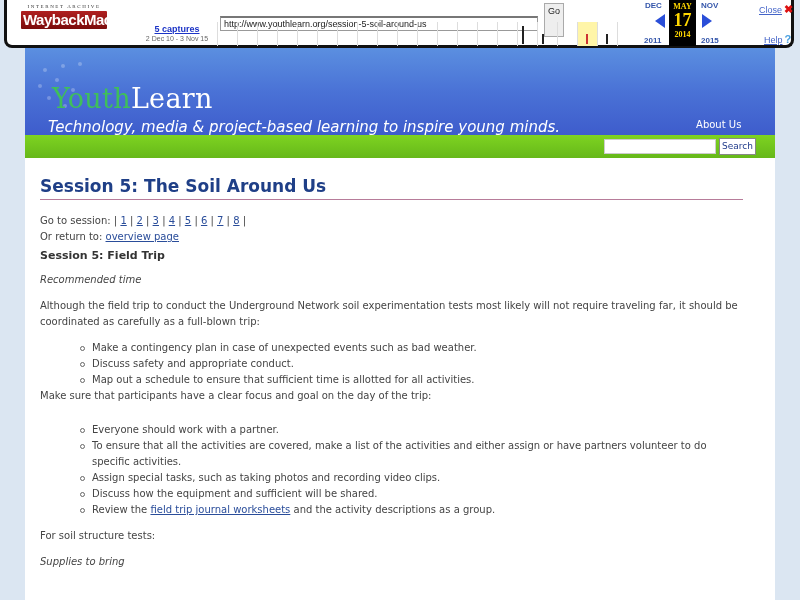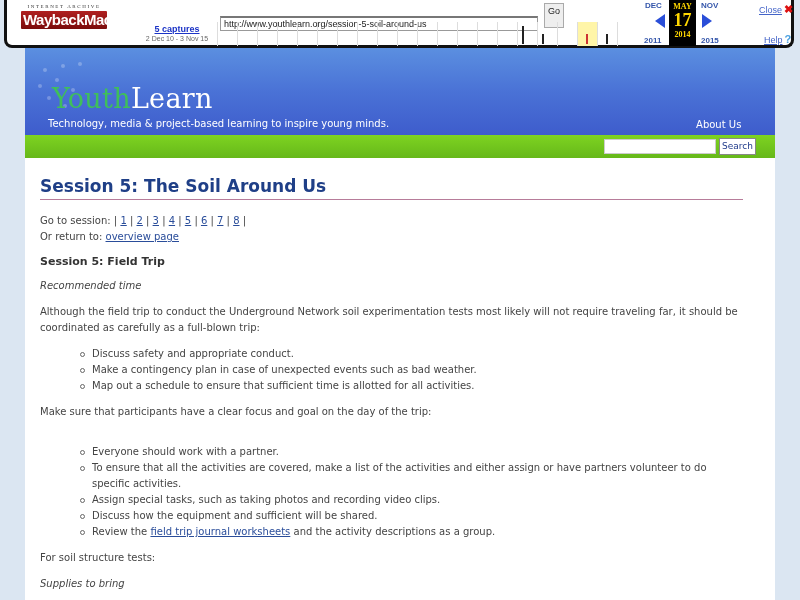--- a/index.html
+++ b/index.html
@@ -8,21 +8,21 @@
 
   
   .wb { position: absolute; left: 4px; top: 0; width: 790px; height: 48px; background: #fff;
         border: 3px solid #111; border-top: none; border-radius: 0 0 8px 8px; z-index: 5; }
   .wb-logo { position: absolute; left: 14px; top: 4px; width: 86px; height: 34px; }
   .wb-logo .ia { font-family: "Liberation Serif", serif; font-size: 5px; letter-spacing: 1.6px; color: #333; display:block; text-align:center; }
   .wb-logo .wm { display:block; margin-top:2px; font-family: "Liberation Sans", sans-serif; font-weight: bold; font-size: 15px;
                  letter-spacing: -0.5px; color: #fff; background: linear-gradient(#b02020,#7a0c0c); padding: 1px 2px; text-align:center; line-height:16px; border-radius:1px; }
   .wb-url { position: absolute; left: 213px; top: 16px; width: 318px; height: 15px; border: 1px solid #999; border-top: 2px solid #777;
             font-family: "Liberation Sans", sans-serif; font-size: 9px; color: #222; padding: 1px 3px; background:#fff; }
-  .wb-go { position: absolute; left: 537px; top: 3px; width: 20px; height: 25px; border: 1px solid #aaa; background: #eee;
+  .wb-go { position: absolute; left: 537px; top: 3px; width: 20px; height: 34px; border: 1px solid #aaa; background: #eee;
            font-family: "Liberation Sans", sans-serif; font-size: 9px; color: #222; text-align:center; line-height: 15px; }
   .wb-captures { position: absolute; left: 134px; top: 24px; width: 72px; text-align: center; font-family: "Liberation Sans", sans-serif; }
   .wb-captures a { font-size: 9px; color: #1b33c6; text-decoration: underline; font-weight: bold; display:block; }
   .wb-captures span { font-size: 7px; color: #666; display:block; margin-top:1px; }
   .wb-timeline { position: absolute; left: 210px; top: 22px; width: 420px; height: 24px; display:flex; }
   .wb-timeline .cell { flex:1; border-left: 1px solid #ddd; position:relative; }
   .wb-timeline .cell.cur { background: #fff5a8; }
   .wb-timeline .tick { position:absolute; bottom: 2px; width: 2px; background:#222; }
   .wb-timeline .tick.red { background:#c33; }
   .wb-months { position:absolute; left: 634px; top: 0; width: 86px; height: 46px; font-family: "Liberation Sans", sans-serif; }
@@ -42,33 +42,33 @@
   .wb-help .q { color:#4aa0e0; font-weight:bold; font-size:11px; margin-left:2px; }
 
   
   .page { position:absolute; left: 25px; top: 48px; width: 750px; height: 552px; background:#fff; }
   .banner { height: 87px; background: linear-gradient(180deg, #5b8fe0 0%, #4a72d6 50%, #3e5ccc 100%); position: relative; overflow:hidden; }
   .banner .dots { position:absolute; left: 8px; top: 12px; width: 70px; height: 60px; }
   .banner .dots i { position:absolute; width:4px; height:4px; border-radius:50%; background: rgba(255,255,255,0.25); }
   .logo { position:absolute; left: 27px; top: 35px; font-family: "DejaVu Serif", serif; font-size: 27px; letter-spacing: 0.3px; }
   .logo .y { color: #3fbf5a; }
   .logo .l { color: #fff; }
-  .tagline { position:absolute; left: 23px; top: 70px; font-size: 10px; color: #fff; }
+  .tagline { position:absolute; left: 23px; top: 70px; font-size: 15px; color: #fff; font-style: italic; }
   .nav { position:absolute; right: 18px; top: 71px; display:flex; gap: 16px; flex-direction: column; }
   .nav a { color:#fff; font-size: 10px; text-decoration:none; }
   .greenbar { height: 23px; background: linear-gradient(180deg, #7ed321 0%, #66b81a 100%); position:relative; }
   .search-input { position:absolute; left: 579px; top: 4px; width: 112px; height: 15px; border:1px solid #ccc; background:#fff; }
   .search-btn { position:absolute; left: 694px; top: 3px; height: 17px; border:1px solid #888; background:#fff; font-size: 9px; color:#1f3a8a; padding: 0 2px; line-height:15px; }
 
   .content { padding: 0 15px; }
   h1.title { margin-top: 18px; font-size: 17px; color: #1f3f87; font-weight: bold; padding-bottom: 3px; border-bottom: 1px solid #b77c9a; width: 703px; }
   .txt { font-size: 10px; color: #444; line-height: 16px; }
   .txt a { color:#2a4d9a; text-decoration: underline; }
   .sessions { margin-top: 13px; }
-  h3.sub { margin-top: 10px; font-size: 11px; color:#333; font-weight:bold; }
+  h3.sub { margin-top: 4px; font-size: 11px; color:#333; font-weight:bold; }
   .em { font-style: italic; }
   ul.circ { list-style: none; margin-left: 40px; }
   ul.circ li { position:relative; font-size: 10px; color:#444; line-height:16px; padding-left: 12px; }
   ul.circ li::before { content: ""; position:absolute; left:0; top: 6px; width:3px; height:3px; border:1px solid #666; border-radius:50%; }
 </style>
 </head>
 <body>
 
 <div class="wb">
   <div class="wb-logo">
@@ -181,28 +181,28 @@
       <a>overview page</a>
     </div>
 
     <h3 class="sub">Session 5: Field Trip</h3>
 
     <div class="txt em" style="margin-top:10px">Recommended time</div>
 
     <p class="txt" style="margin-top:10px">Although the field trip to conduct the Underground Network soil experimentation tests most likely will not require traveling far, it should be coordinated as carefully as a full-blown trip:</p>
 
     <ul class="circ" style="margin-top:10px">
+      <li>Make a contingency plan in case of unexpected events such as bad weather.</li>
       <li>Discuss safety and appropriate conduct.</li>
-      <li>Make a contingency plan in case of unexpected events such as bad weather.</li>
       <li>Map out a schedule to ensure that sufficient time is allotted for all activities.</li>
     </ul>
 
-    <p class="txt" style="margin-top:10px">Make sure that participants have a clear focus and goal on the day of the trip:</p>
-
-    <ul class="circ" style="margin-top:24px">
+    <p class="txt" style="">Make sure that participants have a clear focus and goal on the day of the trip:</p>
+
+    <ul class="circ" style="margin-top:18px">
       <li>Everyone should work with a partner.</li>
       <li style="padding-right:40px">To ensure that all the activities are covered, make a list of the activities and either assign or have partners volunteer to do specific activities.</li>
       <li>Assign special tasks, such as taking photos and recording video clips.</li>
       <li>Discuss how the equipment and sufficient will be shared.</li>
       <li><span>Review the </span><a style="color:#2a4d9a;text-decoration:underline">field trip journal worksheets</a><span> and the activity descriptions as a group.</span></li>
     </ul>
 
     <div class="txt" style="margin-top:10px">For soil structure tests:</div>
     <div class="txt em" style="margin-top:10px">Supplies to bring</div>
   </div>

